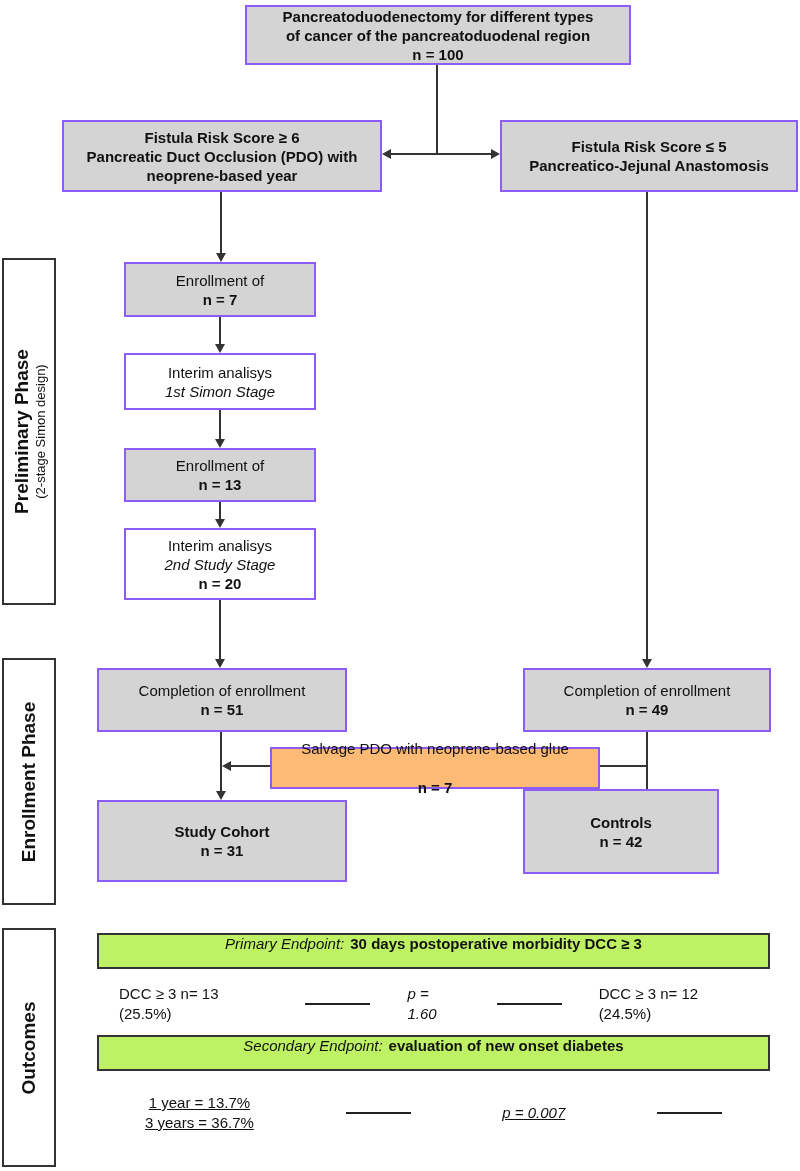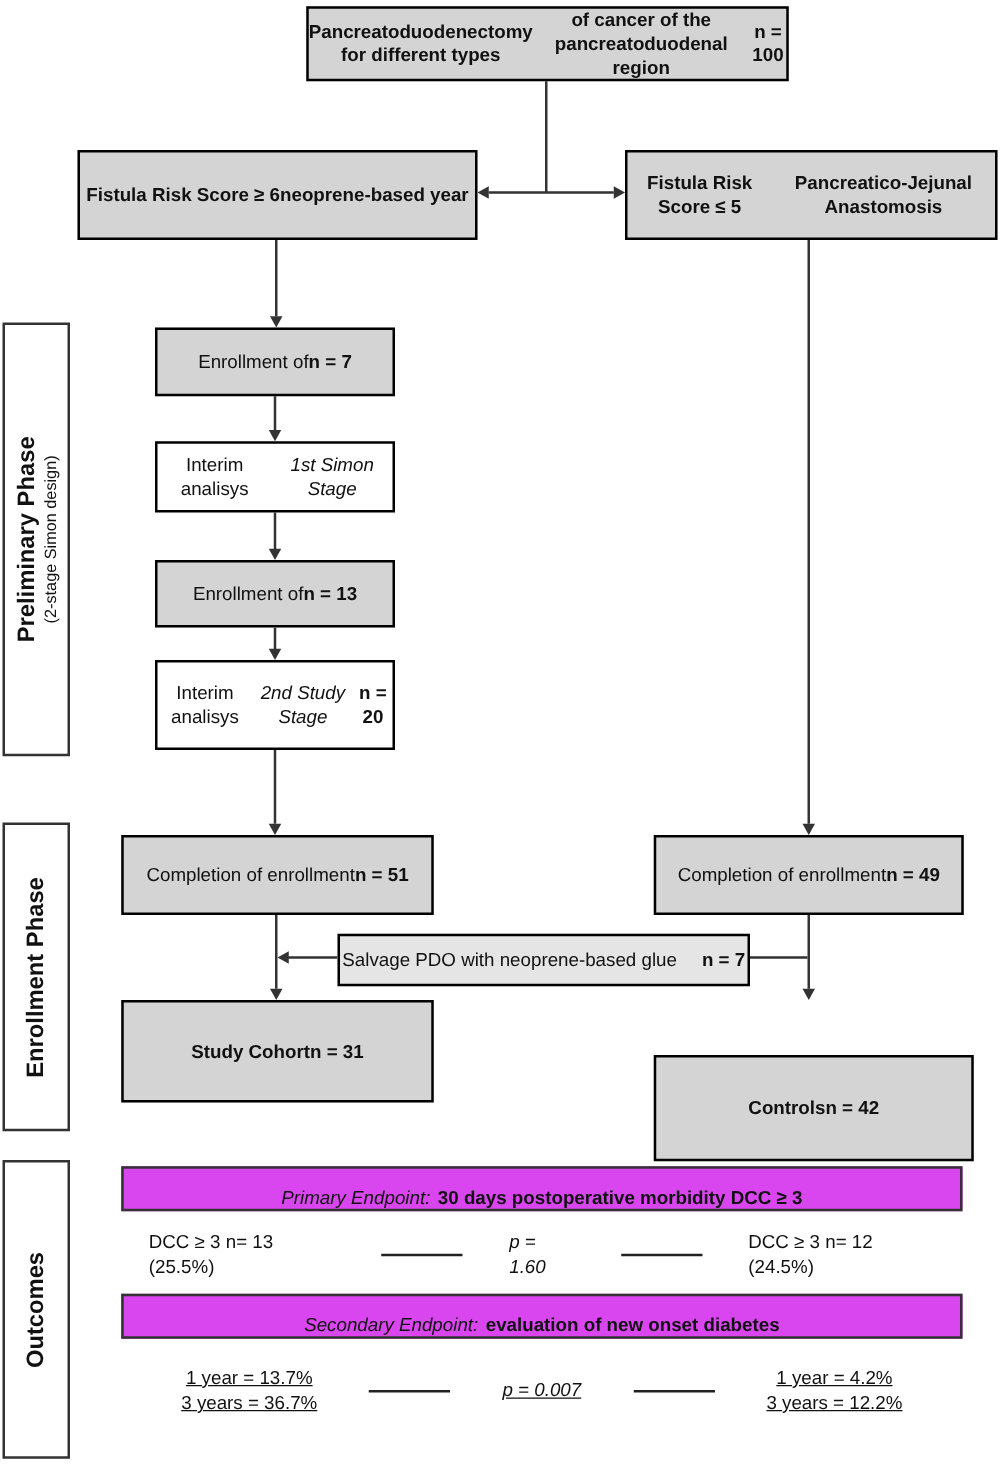--- a/index.html
+++ b/index.html
@@ -1,42 +1,42 @@
 <!DOCTYPE html>
 <html><head>
 <meta charset="utf-8">
 <style>
   html,body{margin:0;padding:0;background:#ffffff;}
   body{font-family:"Liberation Sans","DejaVu Sans",sans-serif;color:#111;}
   #canvas{position:relative;width:800px;height:1171px;background:#ffffff;overflow:hidden;}
 
-  .box{position:absolute;border:2px solid #000000;background:#d4d4d4;display:flex;
+  .box{position:absolute;border:2px solid #8b5cf6;background:#d4d4d4;display:flex;flex-direction:column;
        align-items:center;justify-content:center;text-align:center;font-size:15px;line-height:19px;box-sizing:border-box;}
   .box.white{background:#ffffff;}
-  .box.light{background:#e5e5e5;gap:20px;}
+  .box.light{background:#fdba74;gap:20px;}
   .b{font-weight:bold;}
   .i{font-style:italic;}
 
   .vline{position:absolute;width:2px;background:#333;}
   .hline{position:absolute;height:2px;background:#333;}
   .arr{position:absolute;width:0;height:0;}
   .arr.down{border-left:5px solid transparent;border-right:5px solid transparent;border-top:9px solid #333;}
   .arr.left{border-top:5px solid transparent;border-bottom:5px solid transparent;border-right:9px solid #333;}
   .arr.right{border-top:5px solid transparent;border-bottom:5px solid transparent;border-left:9px solid #333;}
 
   .sidebar{position:absolute;left:2px;width:54px;border:2px solid #333;background:#ffffff;
            display:flex;align-items:center;justify-content:center;box-sizing:border-box;}
   .sidebar .rot{transform:rotate(-90deg);white-space:nowrap;text-align:center;}
   .sidebar .ttl{font-weight:bold;font-size:19px;line-height:22px;}
   .sidebar .sub{font-size:13px;line-height:15px;}
 
   .orow{position:absolute;display:flex;align-items:center;justify-content:space-between;
         font-size:15px;line-height:20px;box-sizing:border-box;gap:37px;}
   .rule{height:2px;background:#222;width:65px;flex:0 0 auto;}
-  .obar{position:absolute;border:2px solid #333;background:#d946ef;display:flex;align-items:flex-end;
+  .obar{position:absolute;border:2px solid #333;background:#bef264;display:flex;align-items:flex-start;
         justify-content:center;font-size:15px;box-sizing:border-box;}
   .obar .gap{margin-left:6px;}
   .stack{text-align:center;}
 </style>
 </head>
 <body>
 
 <div id="canvas">
 
   <div class="box b" style="left:245px;top:5px;width:386px;height:60px;">
@@ -45,20 +45,21 @@
     <div>n = 100</div>
   </div>
 
   <div class="vline" style="left:436px;top:65px;height:89px;"></div>
   <div class="hline" style="left:391px;top:153px;width:100px;"></div>
   <div class="arr left" style="left:382px;top:149px;"></div>
   <div class="arr right" style="left:491px;top:149px;"></div>
 
   <div class="box b" style="left:62px;top:120px;width:320px;height:72px;">
     <div>Fistula Risk Score ≥ 6</div>
+    <div>Pancreatic Duct Occlusion (PDO) with</div>
     <div>neoprene-based year</div>
   </div>
   <div class="box b" style="left:500px;top:120px;width:298px;height:72px;">
     <div>Fistula Risk Score ≤ 5</div>
     <div>Pancreatico-Jejunal Anastomosis</div>
   </div>
 
   <div class="vline" style="left:220px;top:192px;height:61px;"></div>
   <div class="arr down" style="left:216px;top:253px;"></div>
 
@@ -130,21 +131,21 @@
   <div class="box light" style="left:270px;top:747px;width:330px;height:42px;">
     <div>Salvage PDO with neoprene-based glue</div>
     <div class="b">n = 7</div>
   </div>
   <div class="hline" style="left:600px;top:765px;width:46px;"></div>
 
   <div class="box b" style="left:97px;top:800px;width:250px;height:82px;">
     <div>Study Cohort</div>
     <div>n = 31</div>
   </div>
-  <div class="box b" style="left:523px;top:844px;width:256px;height:85px;">
+  <div class="box b" style="left:523px;top:789px;width:196px;height:85px;">
     <div>Controls</div>
     <div>n = 42</div>
   </div>
 
   <div class="sidebar" style="top:928px;height:239px;">
     <div class="rot">
       <div class="ttl">Outcomes</div>
     </div>
   </div>
 
@@ -167,19 +168,15 @@
   </div>
 
   <div class="orow" style="left:97px;top:1090px;width:673px;height:46px;padding:0 48px;text-decoration:underline;">
     <span class="stack">
       <div>1 year = 13.7%</div>
       <div>3 years = 36.7%</div>
     </span>
     <span class="rule"></span>
     <span class="i">p = 0.007</span>
     <span class="rule"></span>
-    <span class="stack">
-      <div>1 year = 4.2%</div>
-      <div>3 years = 12.2%</div>
-    </span>
   </div>
 
 </div>
 
 </body></html>

